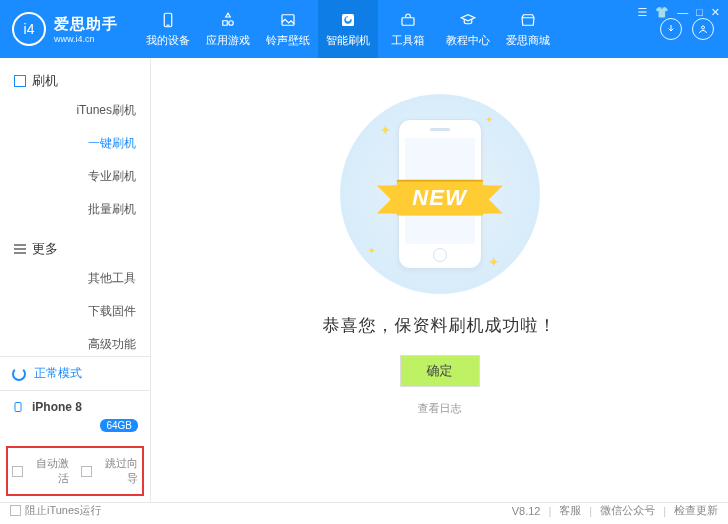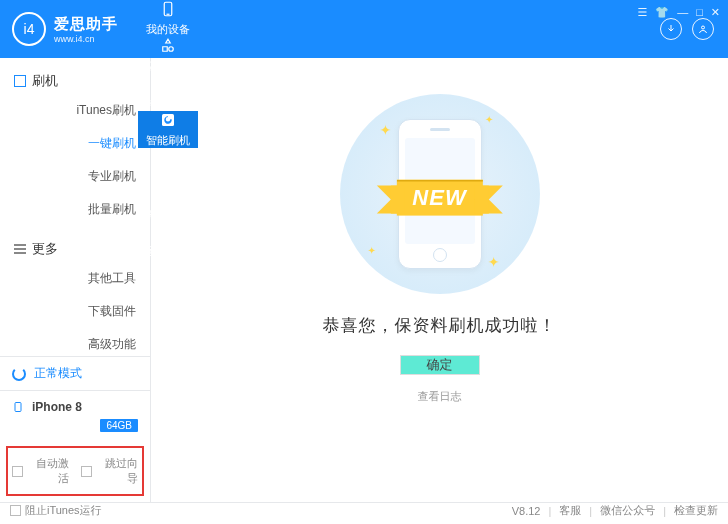--- a/index.html
+++ b/index.html
@@ -5,21 +5,21 @@
   * { box-sizing: border-box; margin: 0; padding: 0; }
   body { font-family: "Microsoft YaHei", Arial, sans-serif; font-size: 12px; background: #fff; width: 728px; height: 524px; overflow: hidden; }
 
   .header { background: #1a8cff; height: 58px; display: flex; align-items: center; color: #fff; position: relative; }
   .logo { display: flex; align-items: center; padding: 0 12px; width: 138px; }
   .logo-badge { width: 34px; height: 34px; border: 2px solid #fff; border-radius: 50%; display: flex; align-items: center; justify-content: center; font-weight: 400; font-size: 14px; color: #fff; }
   .logo-text { margin-left: 8px; }
   .logo-text .brand { font-size: 15px; font-weight: 600; letter-spacing: 1px; }
   .logo-text .site { font-size: 9px; opacity: .9; }
 
-  .tabs { display: flex; height: 100%; flex-direction: column; }
+  .tabs { display: flex; height: 100%; }
   .tab { width: 60px; display: flex; flex-direction: column; align-items: center; justify-content: center; gap: 4px; cursor: pointer; font-size: 11px; }
   .tab.active { background: #0f7de6; }
   .tab-icon { width: 18px; height: 18px; }
 
   .window-ctrls { position: absolute; top: 6px; right: 8px; display: flex; gap: 8px; font-size: 11px; }
   .window-ctrls span { opacity: .9; cursor: pointer; }
 
   .header-right { margin-left: auto; display: flex; gap: 10px; padding-right: 14px; }
   .circ { width: 22px; height: 22px; border: 1.5px solid rgba(255,255,255,.9); border-radius: 50%; display: flex; align-items: center; justify-content: center; cursor: pointer; }
 
@@ -29,41 +29,41 @@
   .side-section { padding: 4px 14px; color: #333; font-size: 13px; display: flex; align-items: center; gap: 6px; }
   .side-section .sq { width: 12px; height: 12px; border: 1.5px solid #1a8cff; }
   .side-section .ham { display: inline-block; width: 12px; height: 10px; background: linear-gradient(#888,#888) 0 0/12px 2px no-repeat, linear-gradient(#888,#888) 0 4px/12px 2px no-repeat, linear-gradient(#888,#888) 0 8px/12px 2px no-repeat;}
   .side-item { padding: 8px 14px 8px 36px; color: #555; font-size: 12px; cursor: pointer; }
   .side-item.active { color: #1a8cff; padding-left: 48px; }
 
   .side-status { border-top: 1px solid #e6e8eb; padding: 8px 12px; display: flex; align-items: center; gap: 8px; font-size: 12px; color: #1a8cff; }
   .spin { width: 14px; height: 14px; border: 2px solid #1a8cff; border-top-color: transparent; border-radius: 50%; }
   .side-device { border-top: 1px solid #e6e8eb; padding: 8px 12px; }
   .side-device .dev { display:flex; align-items:center; gap:8px; color:#444; font-weight:600; font-size:12px;}
-  .cap-badge { display:inline-block; margin-top:4px; margin-left:20px; background:#1a8cff; color:#fff; border-radius:1px; font-size:10px; padding:1px 6px; }
+  .cap-badge { display:inline-block; margin-top:4px; margin-left:20px; background:#1a8cff; color:#fff; border-radius:6px; font-size:10px; padding:1px 6px; }
 
   .side-checks { border:2px solid #e53935; margin: 6px; padding: 8px 4px; display:flex; gap:12px; font-size:11px; color:#888;}
   .chk { display:flex; align-items:center; gap:4px; cursor:pointer;}
   .box { width:11px; height:11px; border:1px solid #bbb; }
 
   .main { flex:1; position:relative; display:flex; flex-direction:column; align-items:center; }
   .illus { margin-top: 36px; width: 200px; height: 200px; border-radius: 50%; background: radial-gradient(circle at 50% 50%, #e9f3fb 0%, #d7ecfa 72%, #d7ecfa 72%); position:relative; display:flex; align-items:center; justify-content:center;}
   .sparkle { position:absolute; color:#ffd94f; font-size:14px;}
   .phone { width: 84px; height: 150px; background:#fff; border:1px solid #d3e3f1; border-radius:12px; position:relative; box-shadow: 0 2px 6px rgba(0,0,0,0.05);}
   .phone:before{content:""; position:absolute; top:8px; left:50%; transform:translateX(-50%); width:20px; height:3px; background:#d3e3f1; border-radius:2px;}
   .phone:after{content:""; position:absolute; bottom:6px; left:50%; transform:translateX(-50%); width:12px; height:12px; border:1px solid #d3e3f1; border-radius:50%;}
   .phone .screen{ position:absolute; top:18px; left:6px; right:6px; bottom:24px; background:#f4f9ff; border-radius:3px;}
   .ribbon { position:absolute; top:50%; left:50%; transform:translate(-50%,-40%); }
   .ribbon-body { background:#ffcc33; color:#fff; font-weight:800; font-size:22px; padding:5px 16px; letter-spacing:1px; font-style:italic; position:relative; box-shadow: 0 2px 0 #e0aa10 inset;}
   .ribbon-body:before, .ribbon-body:after { content:""; position:absolute; top:6px; border:14px solid #ffcc33;}
   .ribbon-body:before { left:-20px; border-left-color:transparent;}
   .ribbon-body:after { right:-20px; border-right-color:transparent;}
 
   .title { margin-top: 20px; font-size: 17px; color:#333; letter-spacing:1px;}
-  .confirm { margin-top: 18px; border:1px solid #ddd; background:#5eead4; padding:0 26px; font-size:13px; color:#444; cursor:pointer;}
+  .confirm { margin-top: 18px; border:1px solid #ddd; background:#bef264; padding:6px 26px; font-size:13px; color:#444; cursor:pointer;}
   .loglink { margin-top: 14px; font-size:11px; color:#999; cursor:pointer;}
 
   .footer { height:16px; border-top:1px solid #e6e8eb; display:flex; align-items:center; font-size:11px; color:#888; padding: 0 10px; gap:8px;}
   .footer .chk { color:#888; }
   .footer-right { margin-left:auto; display:flex; align-items:center; gap:8px; color:#888;}
   .sep { color:#ccc;}
 </style>
 </head>
 <body>
 

